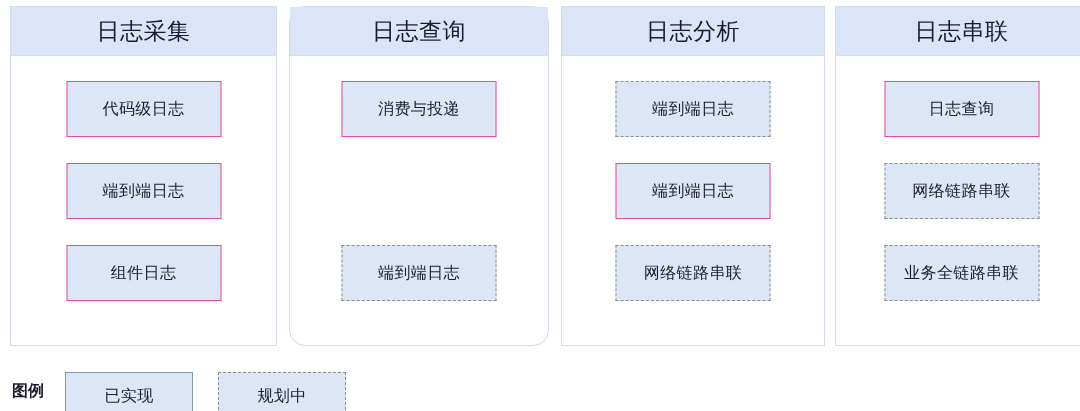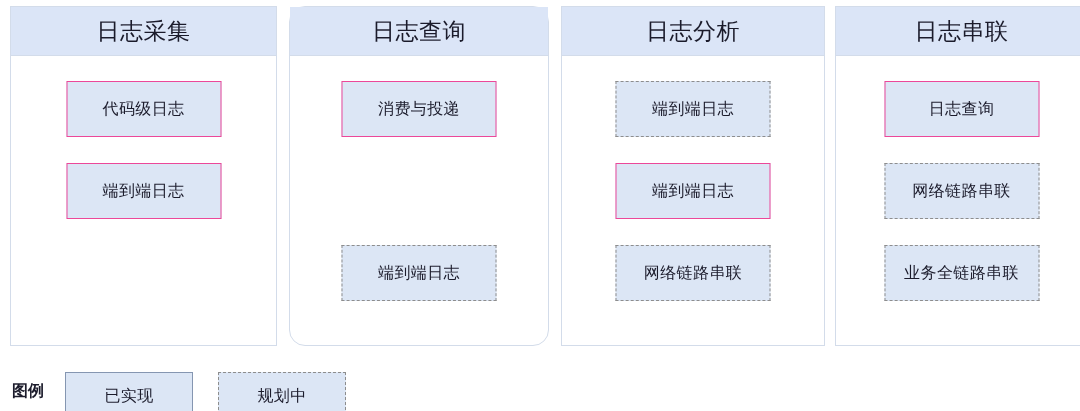--- a/index.html
+++ b/index.html
@@ -116,20 +116,21 @@
 </head>
 <body>
 
 <div id="diagram">
   <div id="columns-host">
       <div class="column" style="left: 10px; width: 267px;">
         <div class="col-header">日志采集</div>
         <div class="col-body">
           <div class="item-box row-0 solid">代码级日志</div>
           <div class="item-box row-1 solid">端到端日志</div>
+          <div class="item-box row-2 solid">组件日志</div>
         </div>
       </div>
       <div class="column" style="left: 289px; width: 260px; border-radius: 16px;">
         <div class="col-header">日志查询</div>
         <div class="col-body">
           <div class="item-box row-0 solid">消费与投递</div>
           <div class="item-box row-2 dashed">端到端日志</div>
         </div>
       </div>
       <div class="column" style="left: 561px; width: 264px;">

